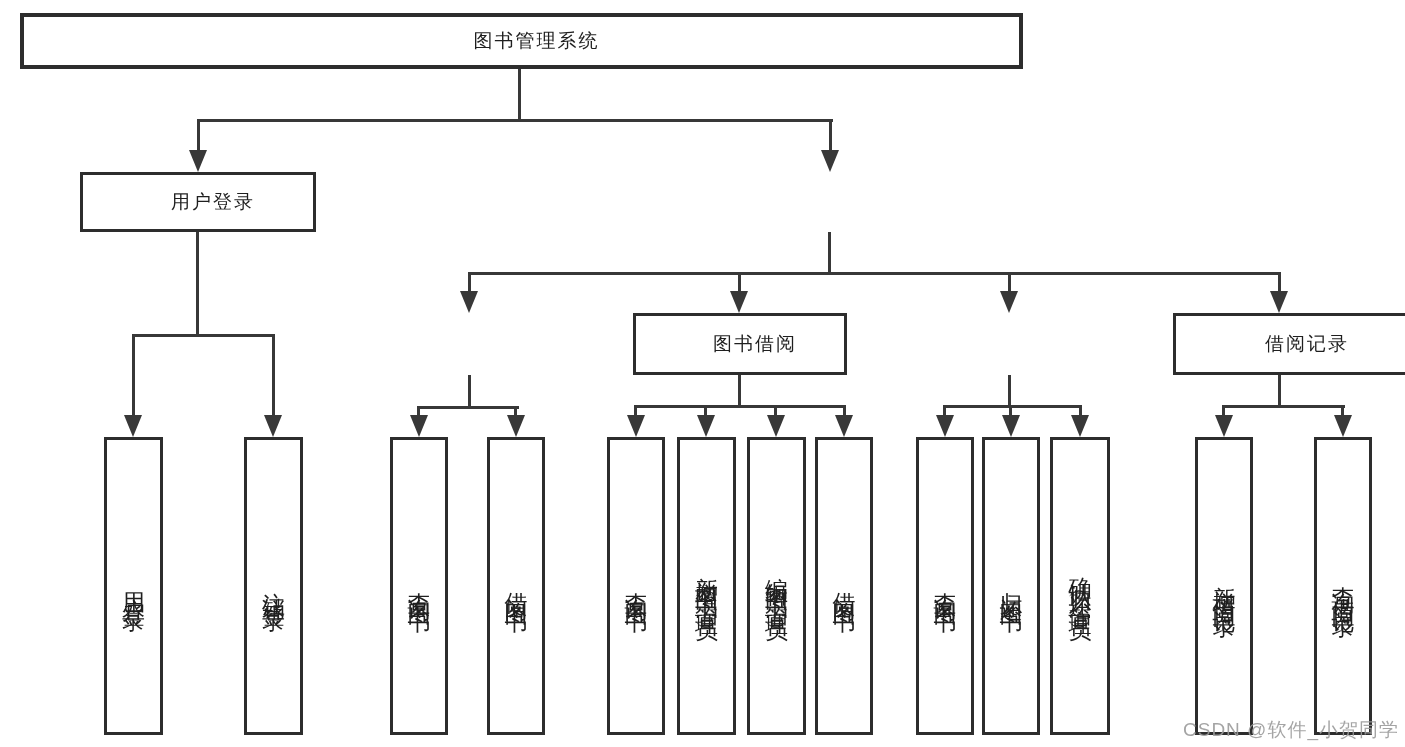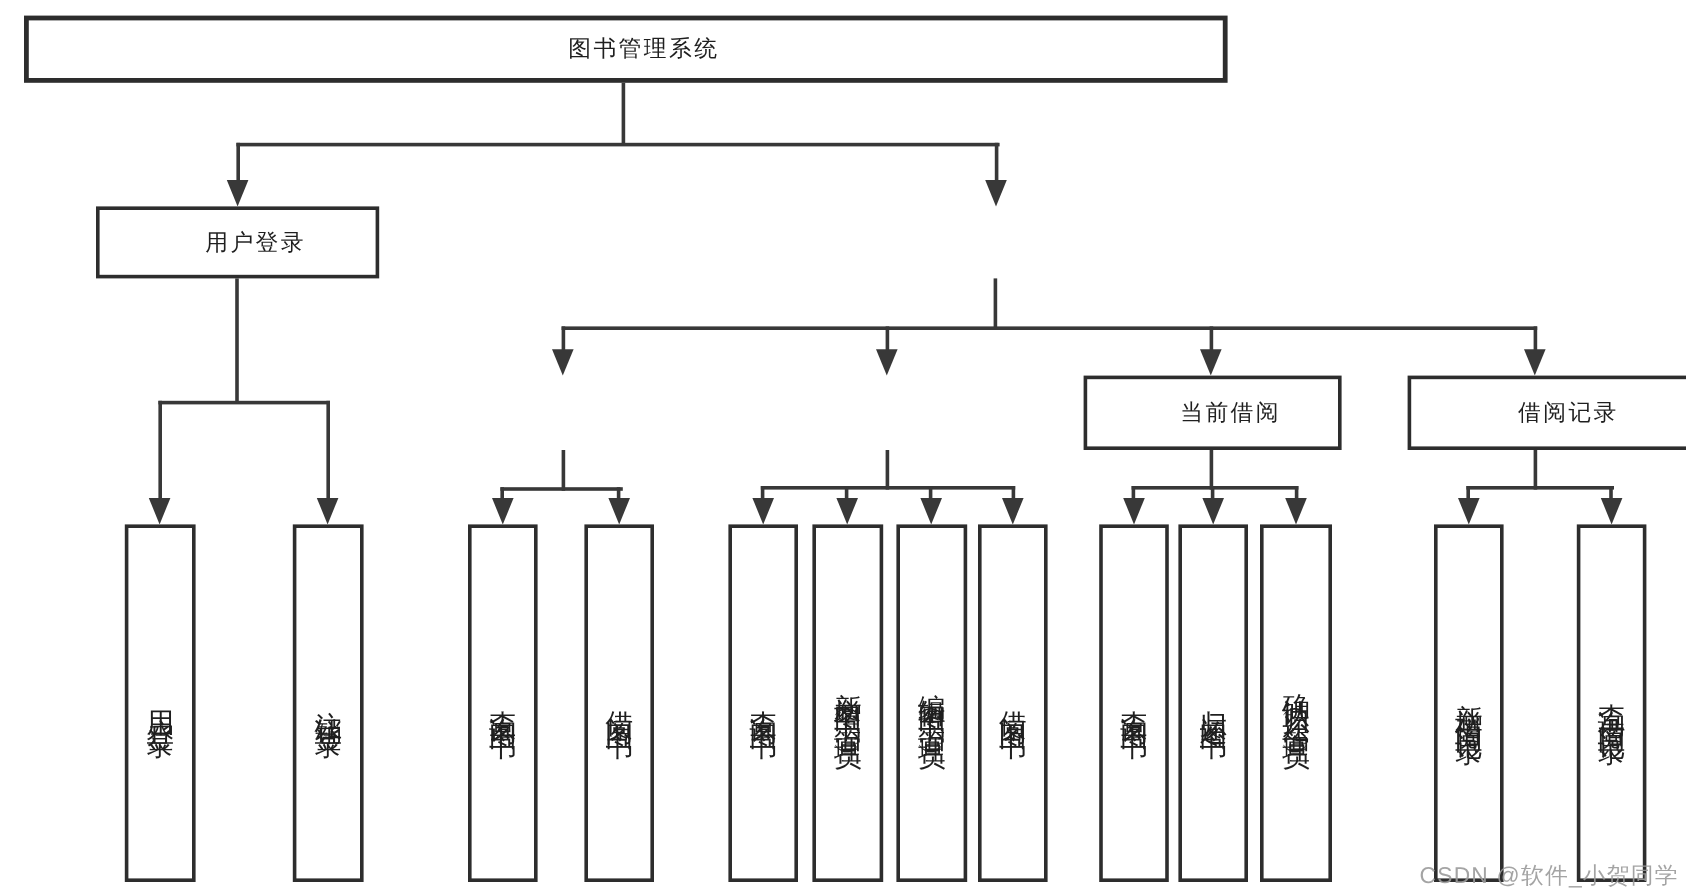--- a/index.html
+++ b/index.html
@@ -70,22 +70,22 @@
   <div class="hl" style="left:468px;top:272px;width:813px;"></div>
   <div class="vl" style="left:468px;top:272px;height:22px;"></div>
   <div class="vl" style="left:738px;top:272px;height:22px;"></div>
   <div class="vl" style="left:1008px;top:272px;height:22px;"></div>
   <div class="vl" style="left:1278px;top:272px;height:22px;"></div>
   <div class="arrow" style="left:460px;top:291px;"></div>
   <div class="arrow" style="left:730px;top:291px;"></div>
   <div class="arrow" style="left:1000px;top:291px;"></div>
   <div class="arrow" style="left:1270px;top:291px;"></div>
 
-  <div class="hbox" style="left:903px;top:313px;width:215px;height:62px;">
-    <span>当前借阅</span>
+  <div class="hbox" style="left:633px;top:313px;width:214px;height:62px;">
+    <span>图书借阅</span>
   </div>
   <div class="hbox" style="left:1173px;top:313px;width:238px;height:62px;">
     <span>借阅记录</span>
   </div>
 
   <div class="vl" style="left:468px;top:375px;height:34px;"></div>
   <div class="hl" style="left:417px;top:406px;width:102px;"></div>
   <div class="vl" style="left:417px;top:406px;height:12px;"></div>
   <div class="vl" style="left:514px;top:406px;height:12px;"></div>
   <div class="arrow" style="left:410px;top:415px;"></div>

